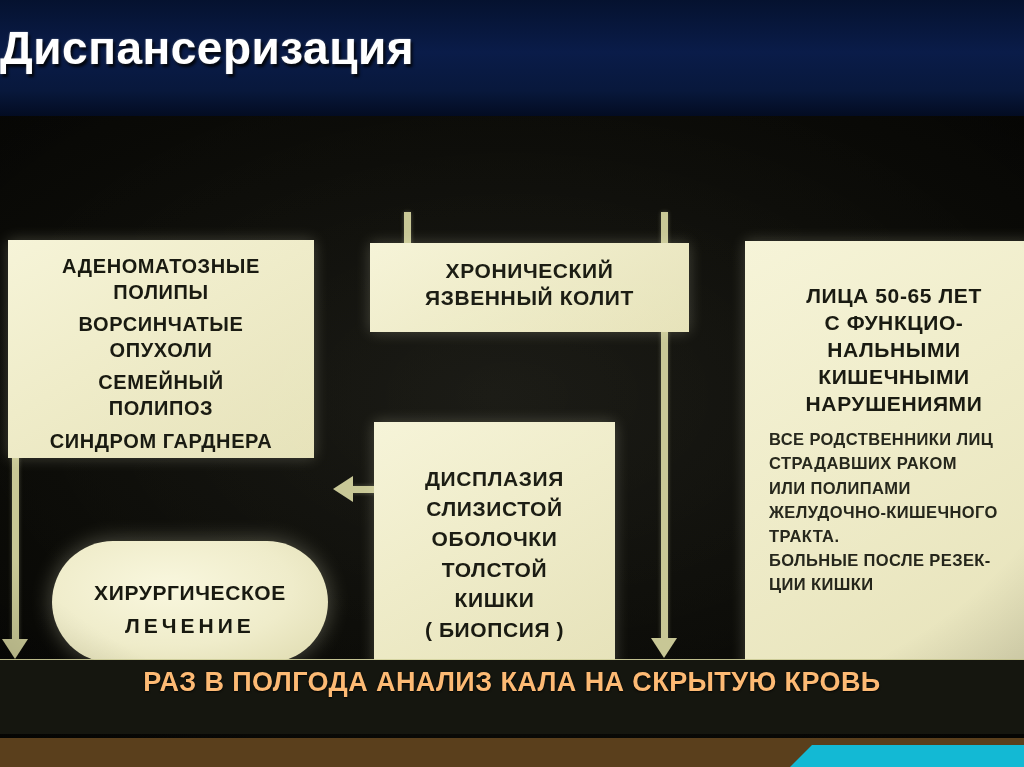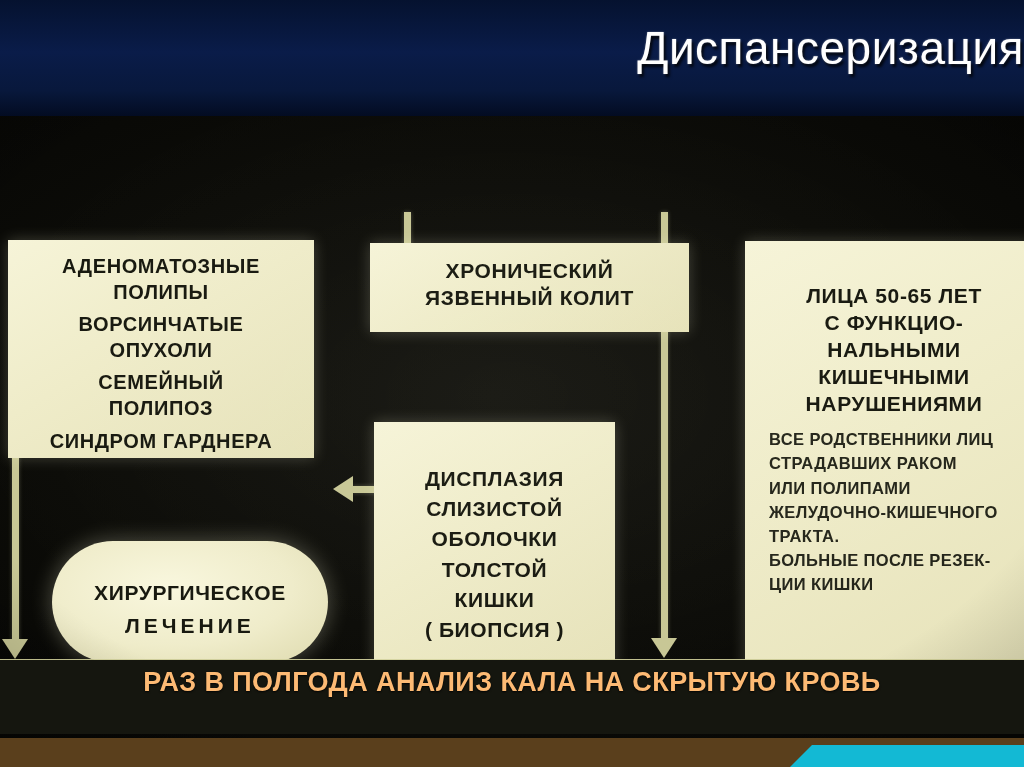--- a/index.html
+++ b/index.html
@@ -27,24 +27,24 @@
     left: 0; top: 0;
     width: 1024px;
     height: 116px;
     background: linear-gradient(to bottom, #05122f 0%, #0a1c49 45%, #08183c 78%, #030c22 100%);
   }
   #title {
     position: absolute;
     left: 0;
     top: 21px;
     width: 1024px;
-    text-align: right;
+    text-align: left;
     color: #ffffff;
     font-size: 46px;
-    font-weight: normal;
+    font-weight: bold;
     letter-spacing: 0.5px;
     text-shadow: 2px 3px 3px rgba(0,0,0,0.85), 0 0 2px rgba(255,255,255,0.4);
     white-space: nowrap;
   }
 
   
   #photo {
     position: absolute;
     left: 0; top: 116px;
     width: 1024px;

